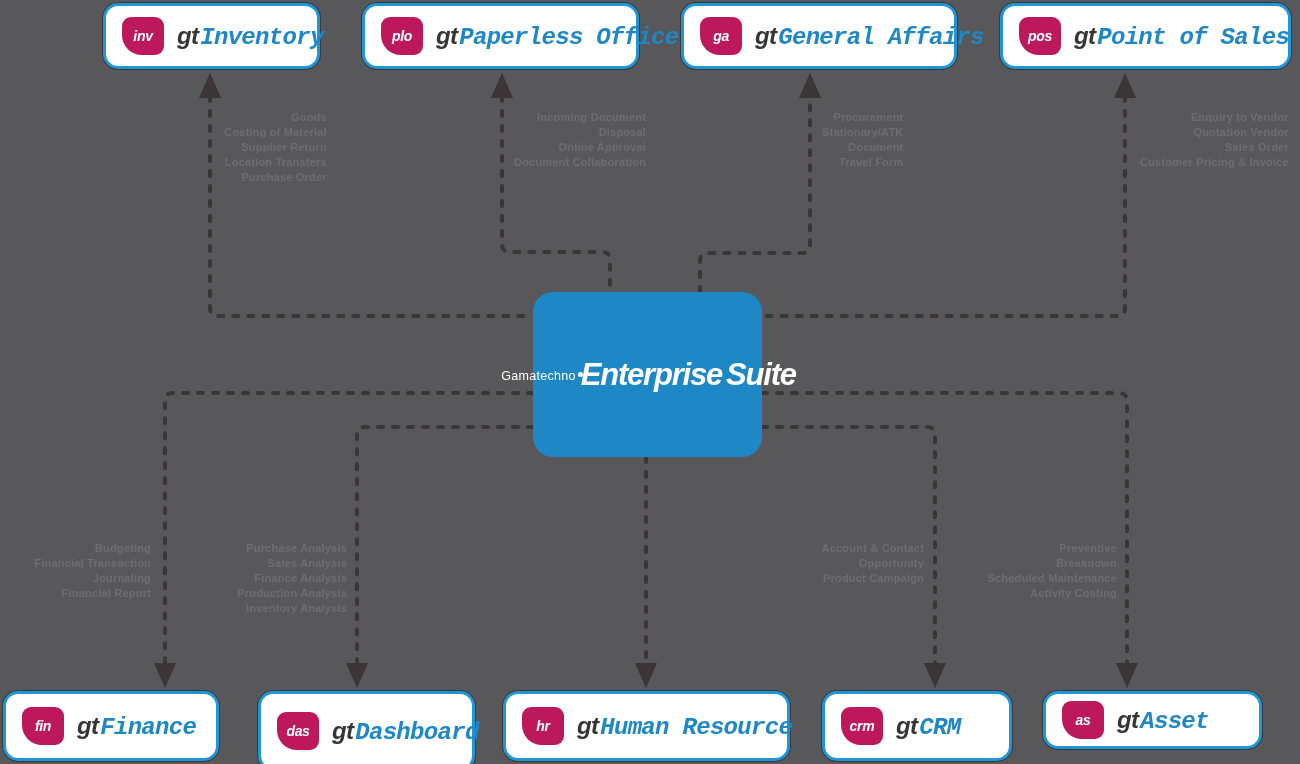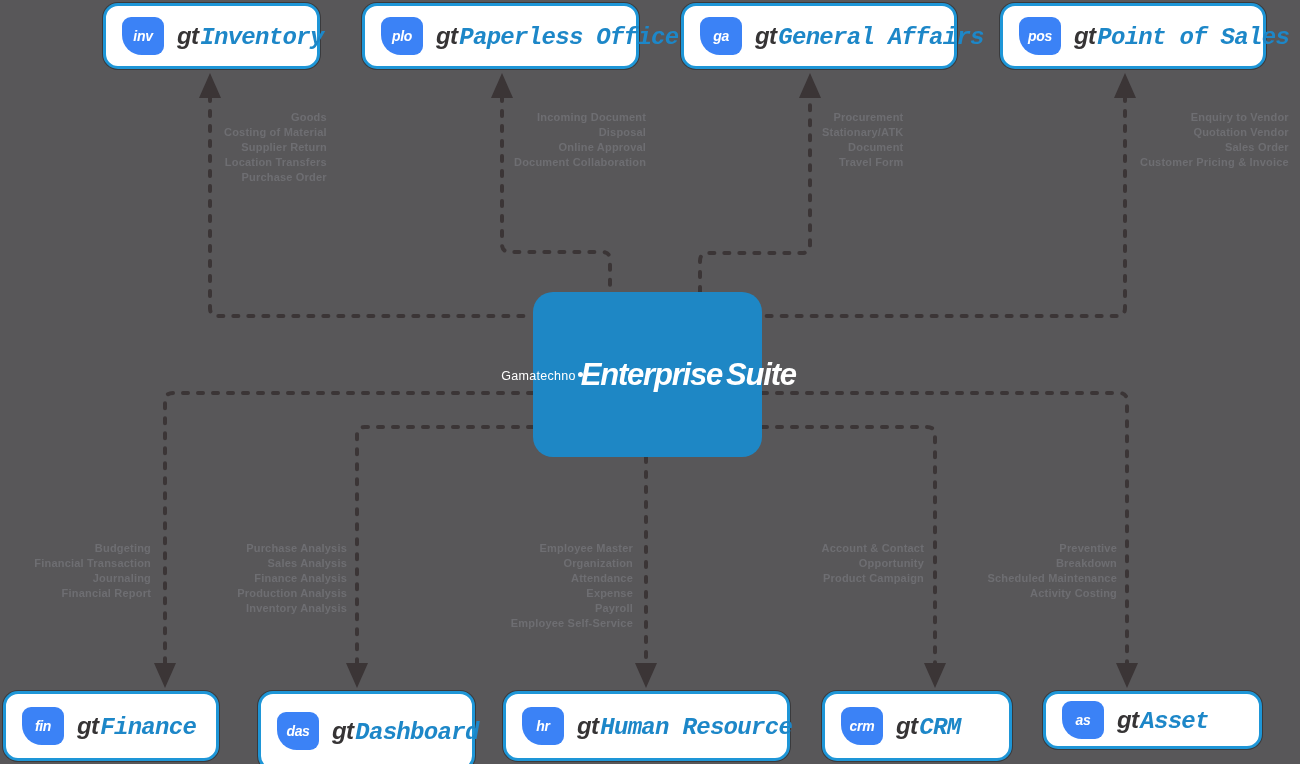--- a/index.html
+++ b/index.html
@@ -11,34 +11,34 @@
   svg.connectors{position:absolute;left:0;top:0;width:1300px;height:764px;}
 
   
   .module{
     position:absolute;display:flex;align-items:center;
     background:#ffffff;border:3px solid #1e96d7;border-radius:15px;
     box-sizing:border-box;padding-left:16px;gap:13px;
     box-shadow:0 0 0 1px rgba(35,35,37,.55);
   }
   .chip{
-    flex:0 0 auto;width:42px;height:38px;background:#3b82f6;
+    flex:0 0 auto;width:42px;height:38px;background:#be185d;
     border-radius:9px 9px 9px 20px;
     display:flex;align-items:center;justify-content:center;
     color:#fff;font-style:italic;font-weight:bold;font-size:14px;
     letter-spacing:-.3px;
   }
   .title{font-style:italic;font-weight:bold;font-size:24px;letter-spacing:-.7px;white-space:nowrap;}
   .title .gt{color:#363435;}
   .title .nm{color:#1d87c8;margin-left:2px;font-family:Liberation Mono, monospace;}
 
   .m-inv{left:103px;top:3px;width:217px;height:66px}
   .m-plo{left:362px;top:3px;width:277px;height:66px}
   .m-ga {left:681px;top:3px;width:276px;height:66px}
-  .m-pos{left:1000px;top:3px;width:266px;height:66px}
+  .m-pos{left:1000px;top:3px;width:291px;height:66px}
   .m-fin{left:3px;top:691px;width:216px;height:70px}
   .m-das{left:258px;top:691px;width:217px;height:80px}
   .m-hr {left:503px;top:691px;width:287px;height:70px}
   .m-crm{left:822px;top:691px;width:190px;height:70px}
   .m-as {left:1043px;top:691px;width:219px;height:58px}
 
   
   .features{
     position:absolute;color:#6e6e72;font-weight:bold;font-size:11px;
     line-height:15px;letter-spacing:.2px;white-space:nowrap;
@@ -169,28 +169,20 @@
       <div>Journaling</div>
       <div>Financial Report</div>
     </div>
   <div class="features right f-das">
       <div>Purchase Analysis</div>
       <div>Sales Analysis</div>
       <div>Finance Analysis</div>
       <div>Production Analysis</div>
       <div>Inventory Analysis</div>
     </div>
-  <div class="features right f-hr">
-      <div>Employee Master</div>
-      <div>Organization</div>
-      <div>Attendance</div>
-      <div>Expense</div>
-      <div>Payroll</div>
-      <div>Employee Self-Service</div>
-    </div>
   <div class="features right f-crm">
       <div>Account &amp; Contact</div>
       <div>Opportunity</div>
       <div>Product Campaign</div>
     </div>
   <div class="features right f-as">
       <div>Preventive</div>
       <div>Breakdown</div>
       <div>Scheduled Maintenance</div>
       <div>Activity Costing</div>

